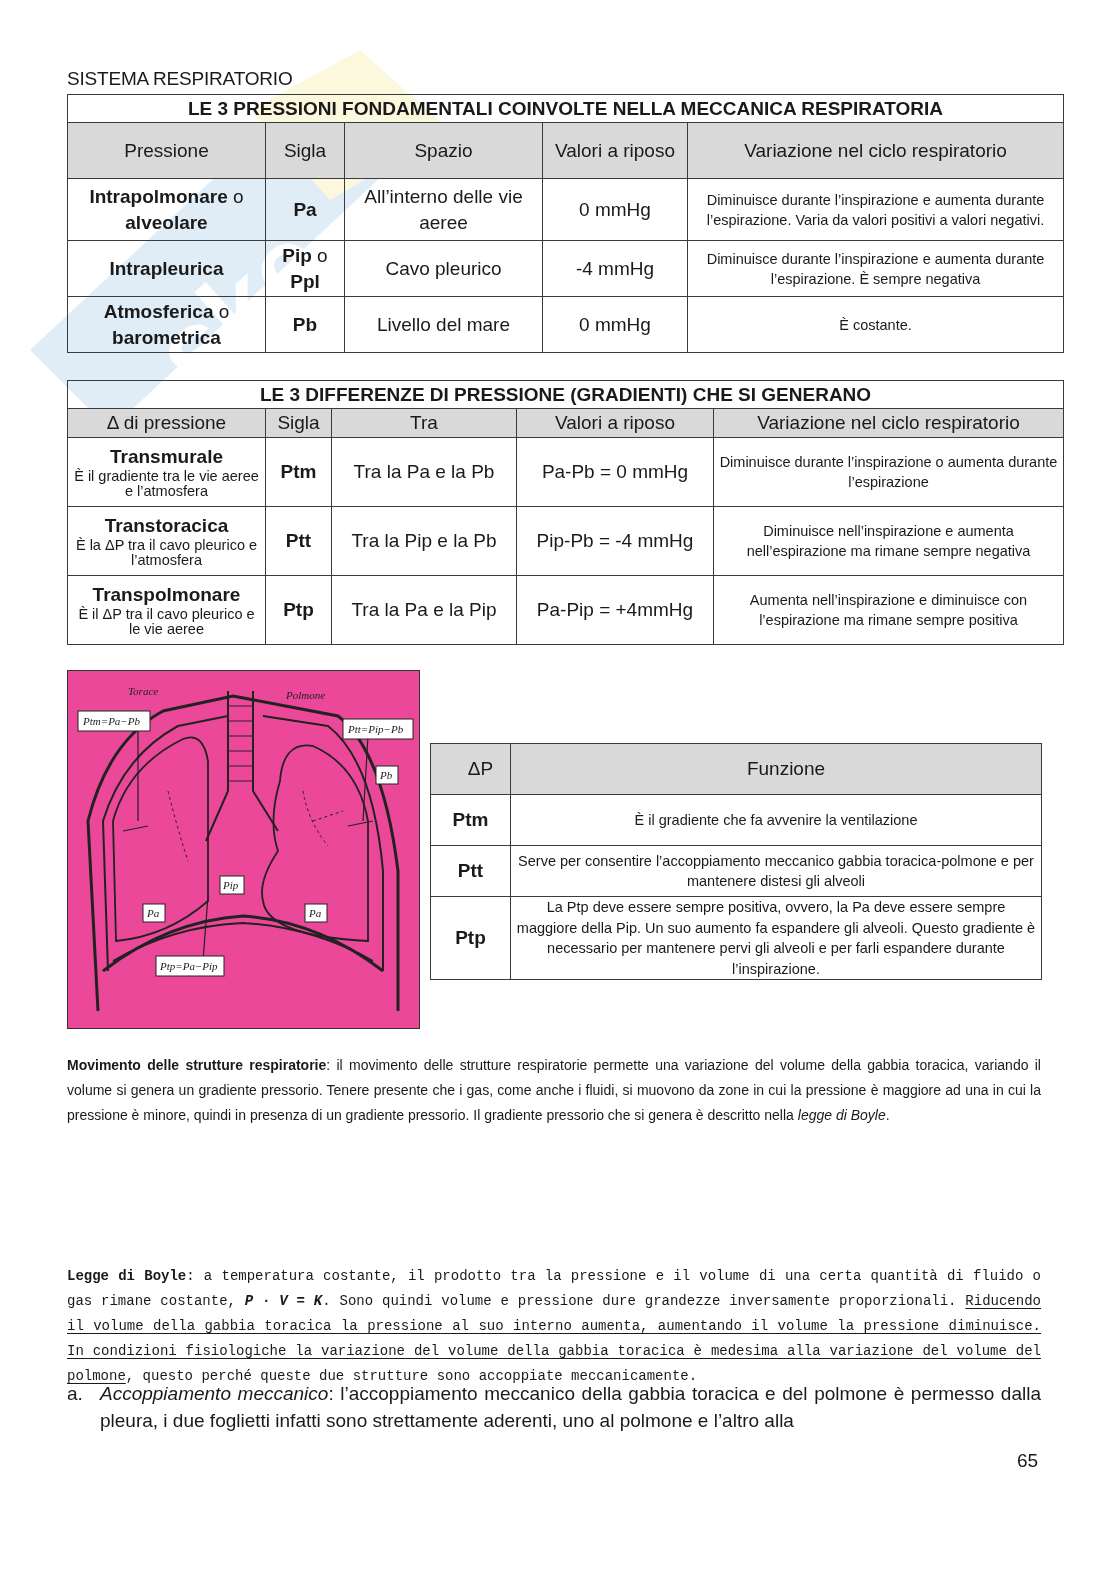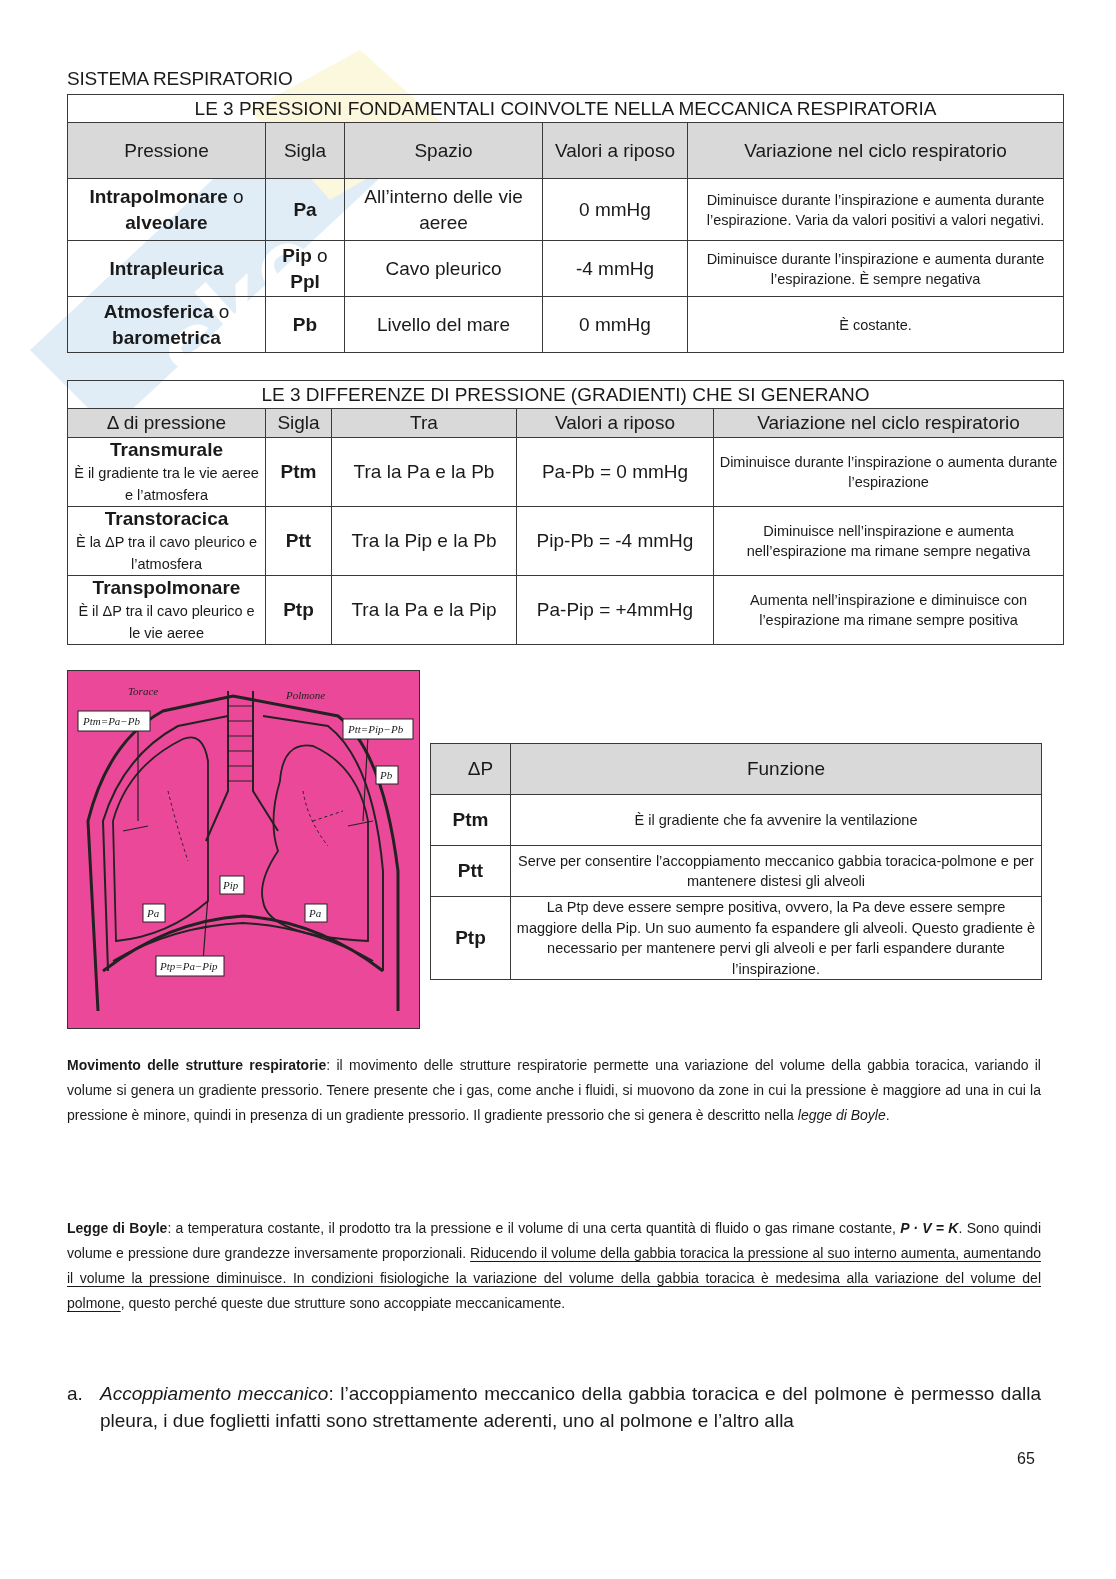--- a/index.html
+++ b/index.html
@@ -4,48 +4,48 @@
 <style>
   html, body { margin: 0; padding: 0; background: #ffffff; }
   body { width: 1116px; height: 1579px; position: relative; overflow: hidden;
          font-family: "Liberation Sans", "DejaVu Sans", sans-serif; color: #1a1a1a; }
   .watermark { position: absolute; left: 30px; top: 50px; width: 520px; height: 420px;
                pointer-events: none; opacity: 0.18; }
   .page-title { position: absolute; left: 67px; top: 68px; font-size: 19px; letter-spacing: -0.2px; }
   table { border-collapse: collapse; position: absolute; table-layout: fixed; }
   td, th { border: 1.3px solid #3a3a3a; text-align: center; vertical-align: middle; padding: 0 4px; }
   th { font-weight: normal; background: #d9d9d9; }
-  .cap { background: transparent; font-size: 19px; font-weight: normal; }
+  .cap { background: transparent; font-size: 19px; font-weight: bold; }
   .t1 { left: 67px; top: 94px; width: 996px; }
   .t1 .cap { height: 27px; }
   .t1 th { height: 55px; font-size: 19px; line-height: 26px; }
   .t1 td { font-size: 19px; line-height: 26px; }
   .t1 td.small { font-size: 14.5px; line-height: 20px; }
   .t2 { left: 67px; top: 380px; width: 996px; border-radius: 17px; }
   .t2 .cap { height: 27px; }
   .t2 th { height: 28px; font-size: 19px; }
   .t2 td { font-size: 19px; line-height: 24px; height: 68px; }
   .t2 td.small { font-size: 14.5px; line-height: 20px; }
-  .t2 .sub { display: block; font-size: 14.5px; line-height: 22px; font-weight: normal; }
+  .t2 .sub { display: block; font-size: 14.5px; line-height: 15px; font-weight: normal; }
   .t3 { left: 430px; top: 743px; width: 611px; }
   .t3 th { height: 50px; font-size: 19px; padding-left: 24px; }
   .t3 td { font-size: 14.5px; line-height: 20.5px; height: 50px; }
   .t3 td.sig { font-size: 19px; font-weight: bold; }
   b { font-weight: bold; }
   .figure { position: absolute; left: 67px; top: 670px; width: 351px; height: 357px;
             border: 1.5px solid #333; background: #ec4899; }
   .para { position: absolute; left: 67px; width: 974px; font-size: 14px; line-height: 25px;
           text-align: justify; }
   .p1 { top: 1053px; }
-  .p2 { top: 1216px; }
+  .p2 { top: 1264px; font-family: Liberation Mono, monospace; }
   .u { text-decoration: underline; text-underline-offset: 3px; }
   .list-item { position: absolute; left: 67px; top: 1380px; width: 974px; font-size: 19px; line-height: 27.3px; text-align: justify; }
   .list-item .marker { position: absolute; left: 0; top: 0; }
   .list-item .body { margin-left: 33px; display: block; }
-  .page-number { position: absolute; left: 1017px; top: 1450px; font-size: 16px; }
+  .page-number { position: absolute; left: 1017px; top: 1450px; font-size: 19px; }
 </style>
 </head>
 <body>
 
 <svg class="watermark" viewBox="0 0 520 420">
   <polygon points="0,300 300,20 380,100 80,380" fill="#5aa0d8"></polygon>
   <polygon points="220,60 330,0 420,80 300,150" fill="#f2d94e"></polygon>
   <text x="110" y="300" transform="rotate(-42 200 250)" font-size="110" font-weight="bold" fill="#ffffff" font-family="Liberation Sans, sans-serif">ske</text>
 </svg>
 

